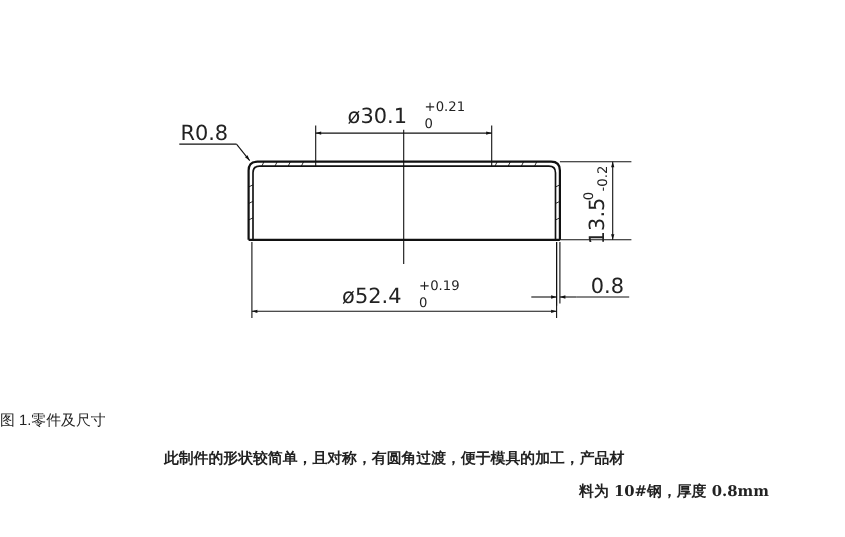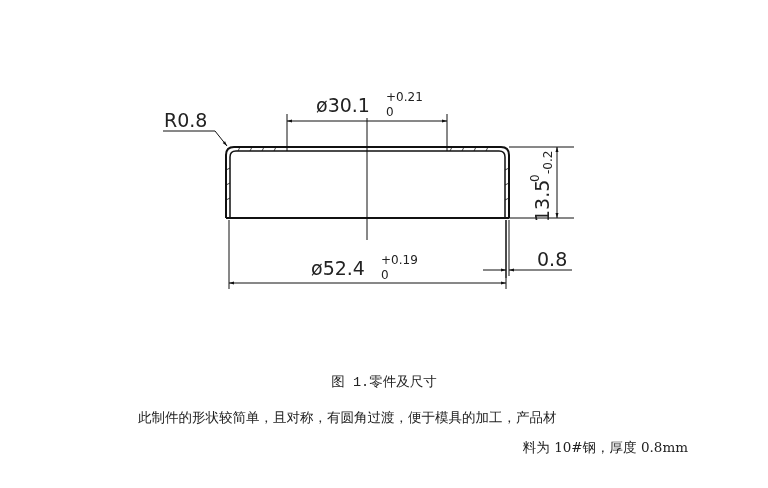--- a/index.html
+++ b/index.html
@@ -1,20 +1,20 @@
 <!DOCTYPE html>
 <html><head>
   <meta charset="utf-8">
   <style>
     html, body { margin: 0; padding: 0; background: #ffffff; }
     body { width: 768px; height: 488px; position: relative; overflow: hidden; font-family: "DejaVu Serif", serif; color: #222; }
     #drawing { position: absolute; left: 0; top: 0; width: 768px; height: 320px; }
     .dim-text { font-family: "DejaVu Sans", sans-serif; fill: #222; }
-    .caption { position: absolute; left: 0; width: 768px; top: 373px; text-align: center; font-size: 13.5px; font-family: Liberation Mono, monospace; }
-    .para { position: absolute; left: 88px; width: 600px; font-size: 13.5px; font-family: "DejaVu Serif", serif; line-height: 30px; }
+    .caption { position: absolute; left: 0; width: 768px; top: 373px; font-size: 13.5px; font-family: Liberation Sans, sans-serif; }
+    .para { position: absolute; left: 99px; width: 600px; font-size: 13.5px; font-family: "DejaVu Serif", serif; line-height: 30px; font-weight: bold; }
     .p1 { top: 402px; text-indent: 50px; }
     .p2 { top: 432px; text-align: right; }
   </style>
 </head>
 <body>
 
 <svg id="drawing" viewBox="0 0 768 320" xmlns="http://www.w3.org/2000/svg">
   <defs>
     <marker id="arr" viewBox="0 0 10 10" refX="10" refY="5" markerWidth="9" markerHeight="5" orient="auto-start-reverse" markerUnits="userSpaceOnUse">
       <path d="M0,2 L10,5 L0,8 z" fill="#111"></path>

